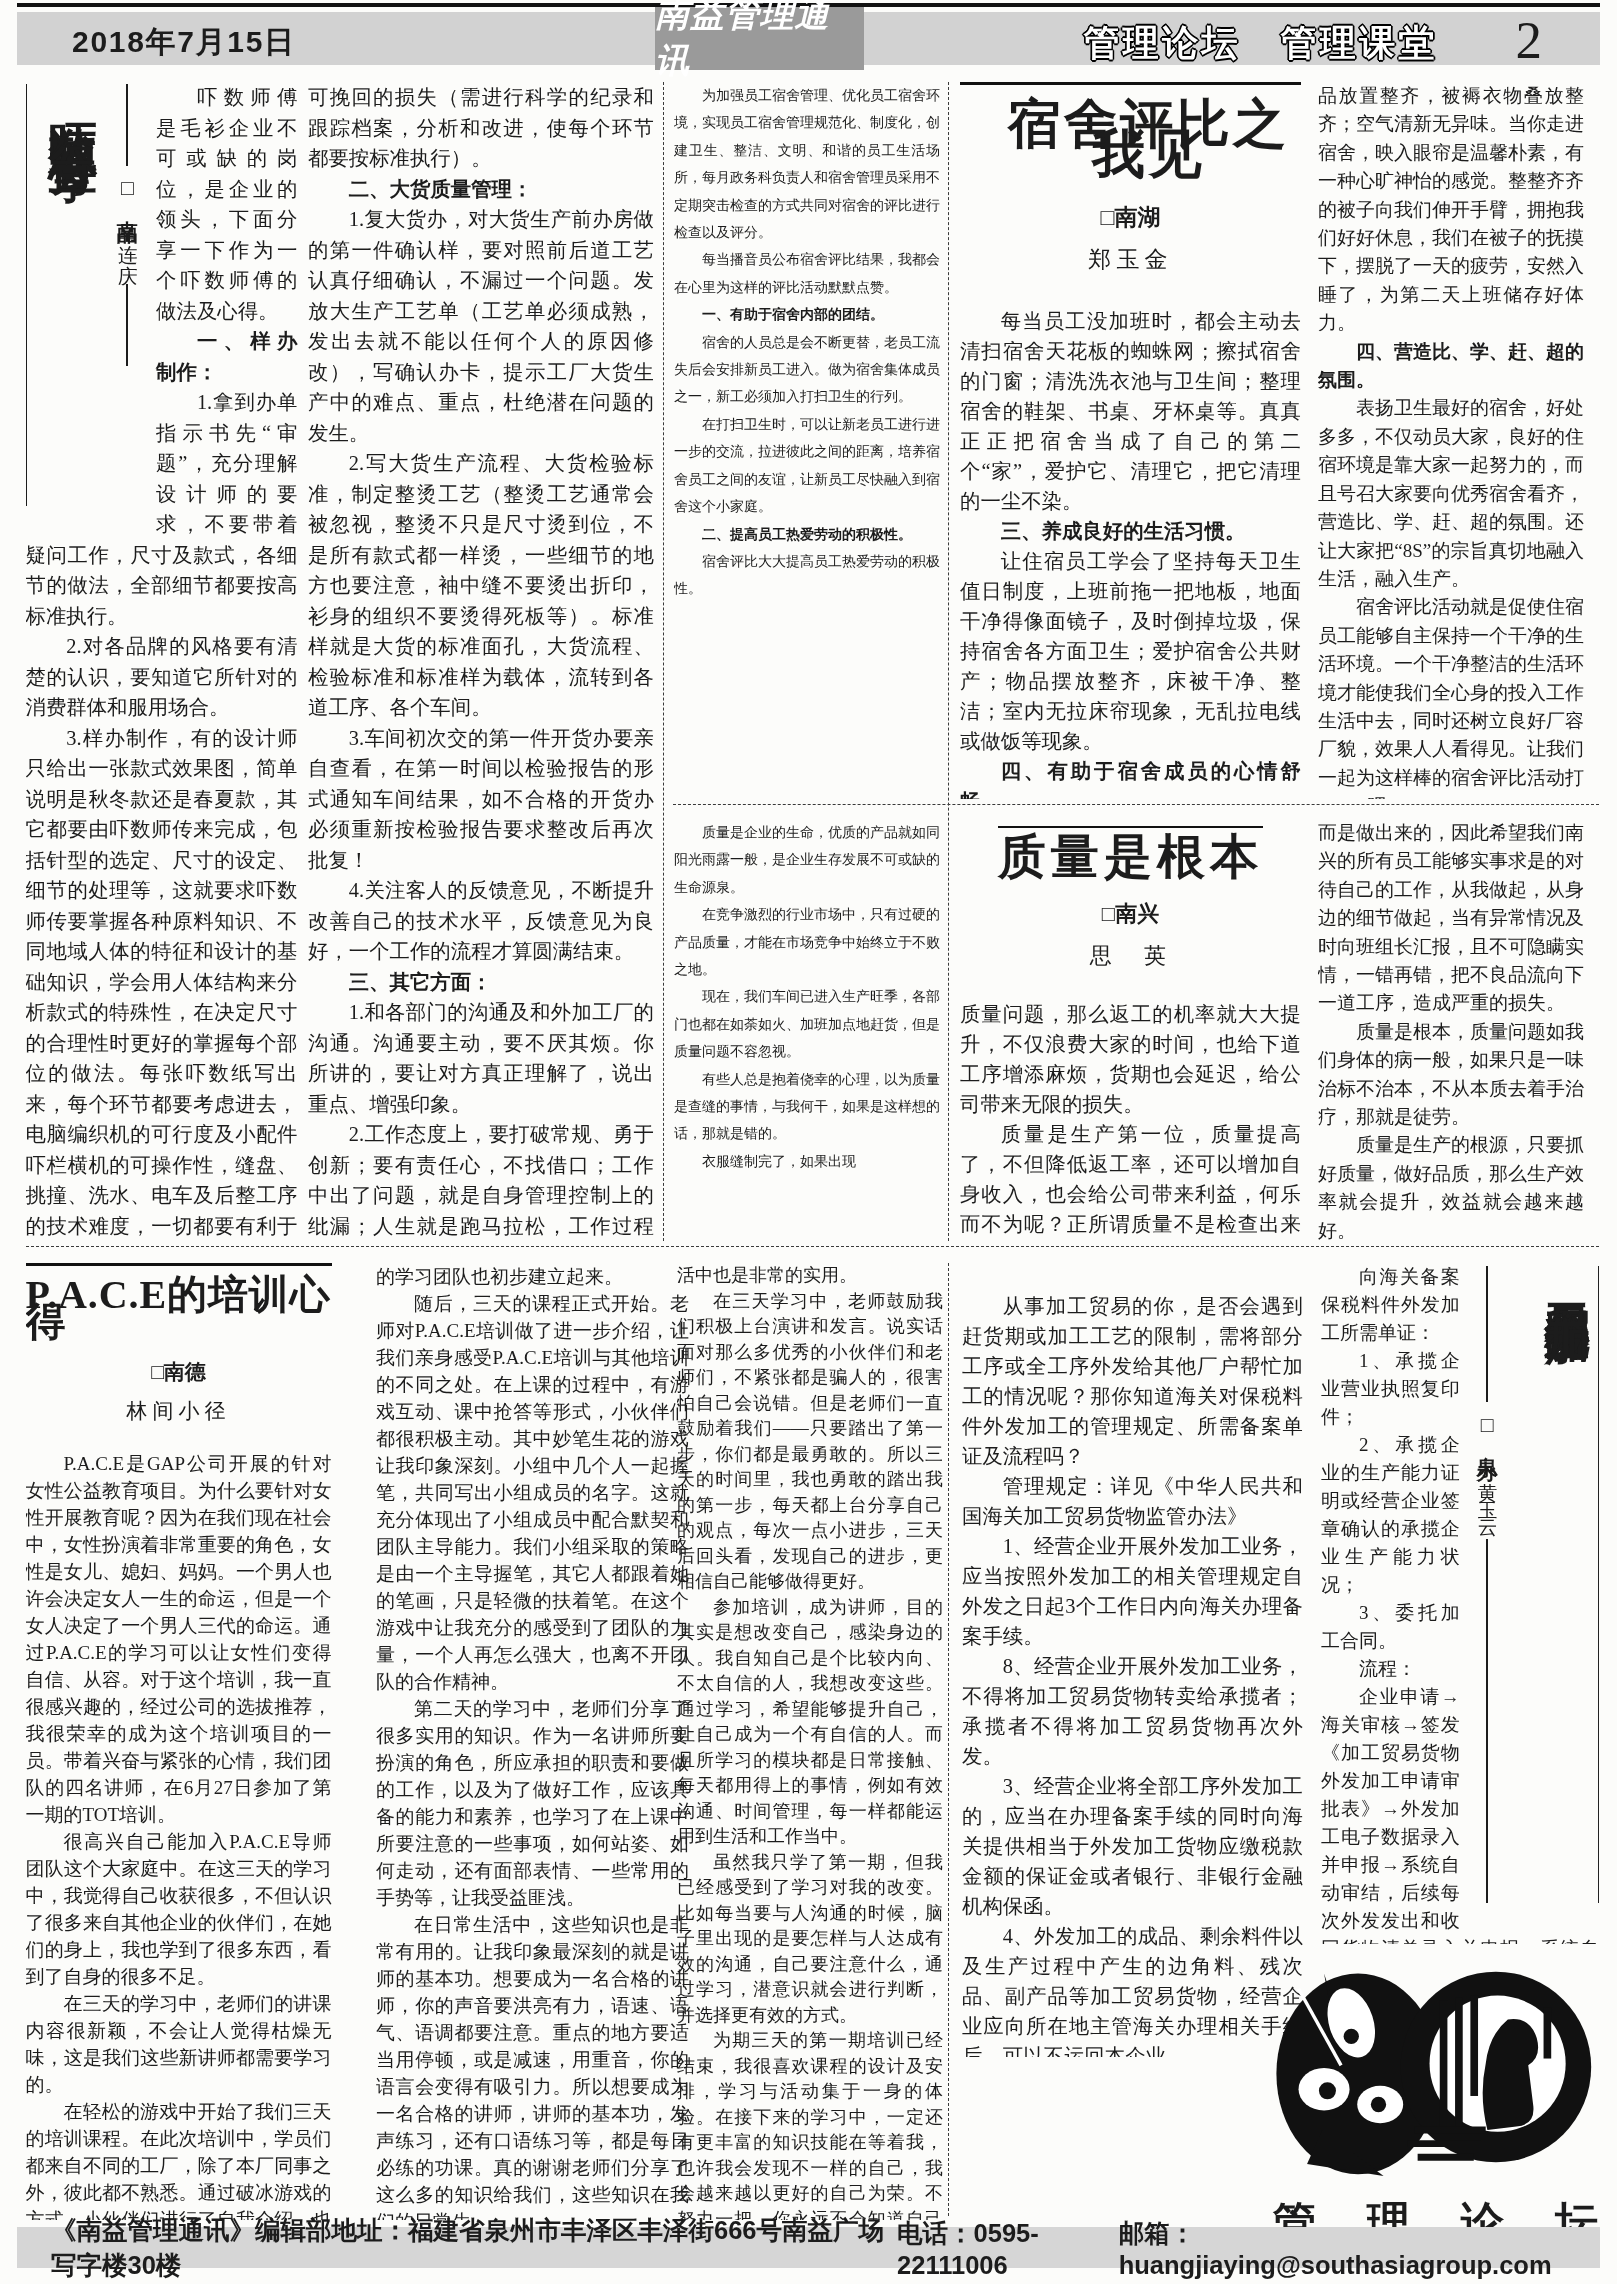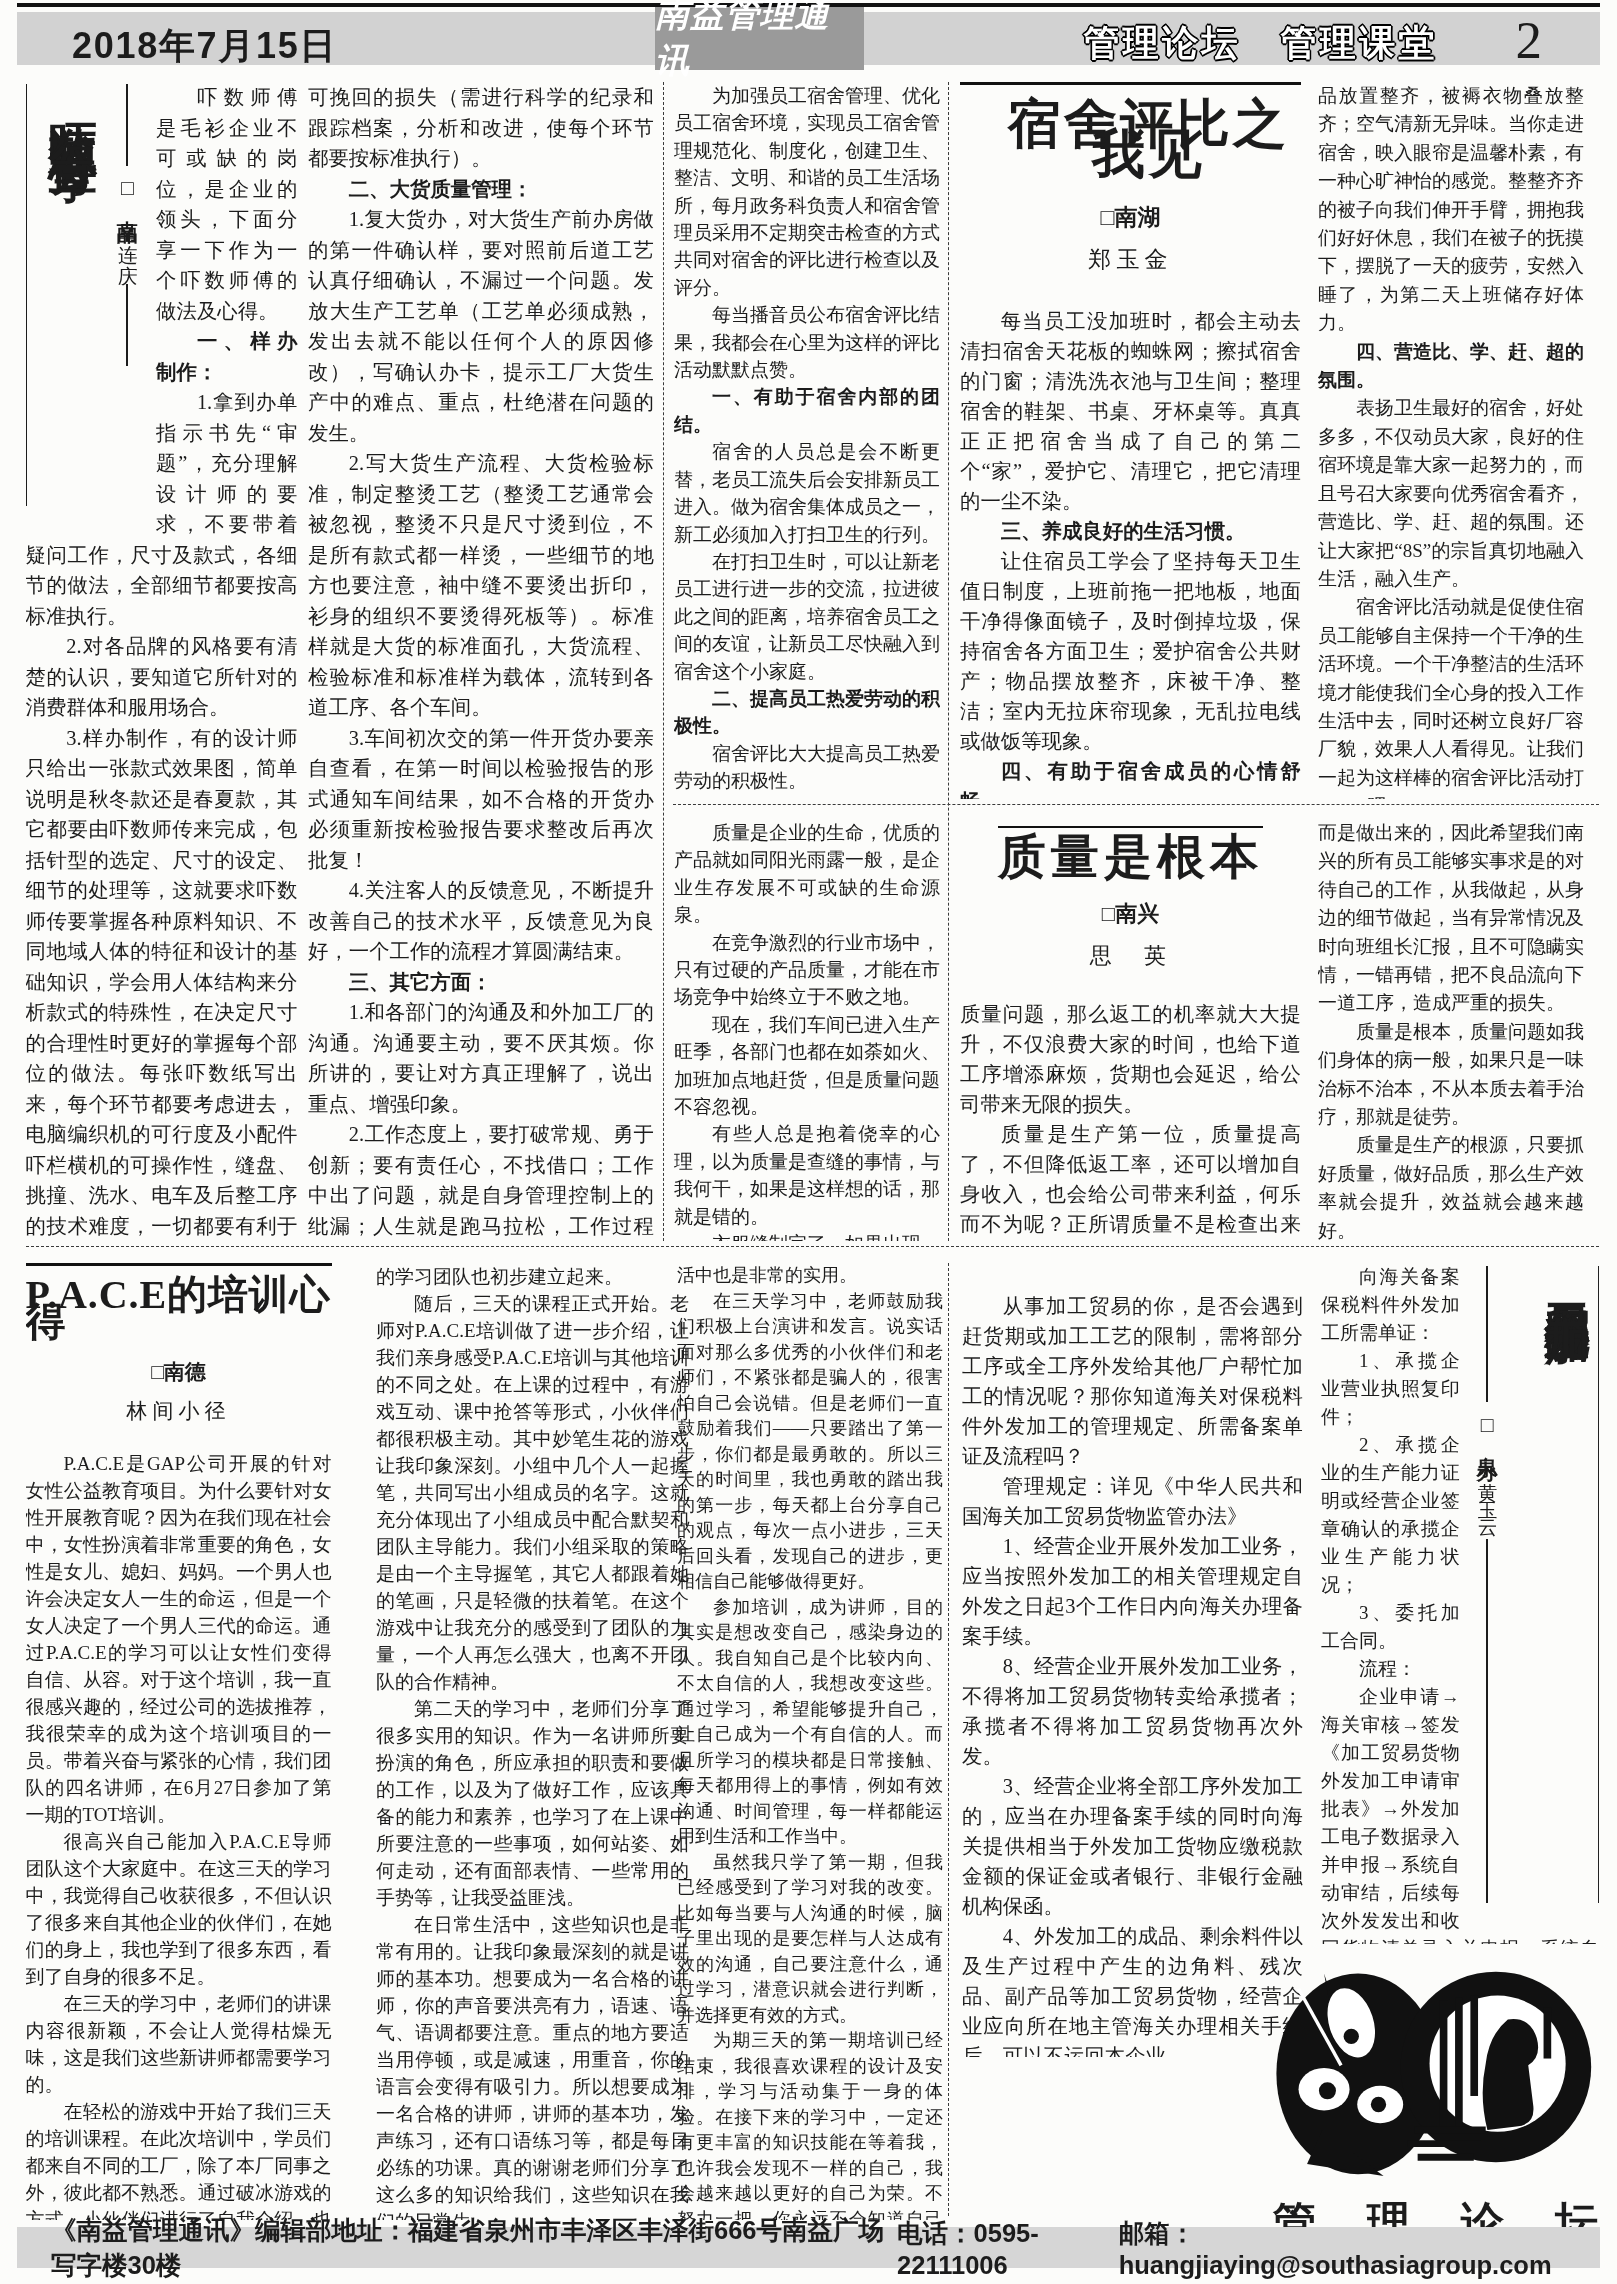--- a/index.html
+++ b/index.html
@@ -5,34 +5,34 @@
   * { margin:0; padding:0; box-sizing:border-box; }
   html,body { background:#e8e8e6; }
   .page {
     position:relative; width:1617px; height:2284px; margin:0 auto;
     background:#fcfcfa; color:#1c1c1c; overflow:hidden;
     font-family:"Liberation Serif","DejaVu Serif",serif;
   }
   
   .top-rule { position:absolute; left:17px; top:3.4px; width:1583px; height:3.4px; background:#111; }
   .header-bar { position:absolute; left:17px; top:12px; width:1583px; height:53px; background:#d2d2d2; }
-  .issue-date { position:absolute; left:72px; top:22px; font-family:"Liberation Sans","DejaVu Sans",sans-serif; font-weight:bold; font-size:36px; letter-spacing:1.7px; }
+  .issue-date { position:absolute; left:72px; top:22px; font-family:"Liberation Sans","DejaVu Sans",sans-serif; font-weight:bold; font-size:30px; letter-spacing:1.7px; }
   .masthead-box { position:absolute; left:655px; top:6.8px; width:209px; height:63px; background:#9a9a9a; display:flex; align-items:center; justify-content:center; }
   .masthead-text { color:#fff; font-size:34px; font-weight:bold; font-style:italic; letter-spacing:0.9px; }
   .section-names { position:absolute; right:179px; top:19px; font-size:36px; font-weight:bold; color:#fff;
     text-shadow:-1.7px 0 #000,1.7px 0 #000,0 -1.7px #000,0 1.7px #000,-0.9px -0.9px #000,0.9px 0.9px #000,0.9px -0.9px #000,-0.9px 0.9px #000; letter-spacing:3.4px; }
   .page-number { position:absolute; right:75px; top:10.2px; font-size:53px; font-family:"Liberation Serif",serif; }
   
   .col { position:absolute; overflow:hidden; }
   .para { text-indent:2em; text-align:justify; margin:0; }
   .para.bold { font-weight:bold; }
   .para.ni { text-indent:0; }
   .fA { font-size:20.4px; line-height:30.5px; }
   .fB { font-size:20.4px; line-height:30.5px; }
-  .fC { font-size:19px; line-height:27.4px; }
+  .fC { font-size:14px; line-height:27.4px; }
   .fD { font-size:20.4px; line-height:30px; }
   .fE { font-size:19px; line-height:28.4px; }
   .fF { font-size:19px; line-height:27px; }
   .fH { font-size:18px; line-height:25.5px; }
   .fI { font-size:20.4px; line-height:30px; }
   .fJ { font-size:19px; line-height:28px; }
   
   .vdash { position:absolute; width:0; border-left:1.7px dashed #3a3a3a; }
   .hdash { position:absolute; height:0; border-top:1.7px dashed #3a3a3a; }
   .vrule { width:1.7px; background:#1c1c1c; }

